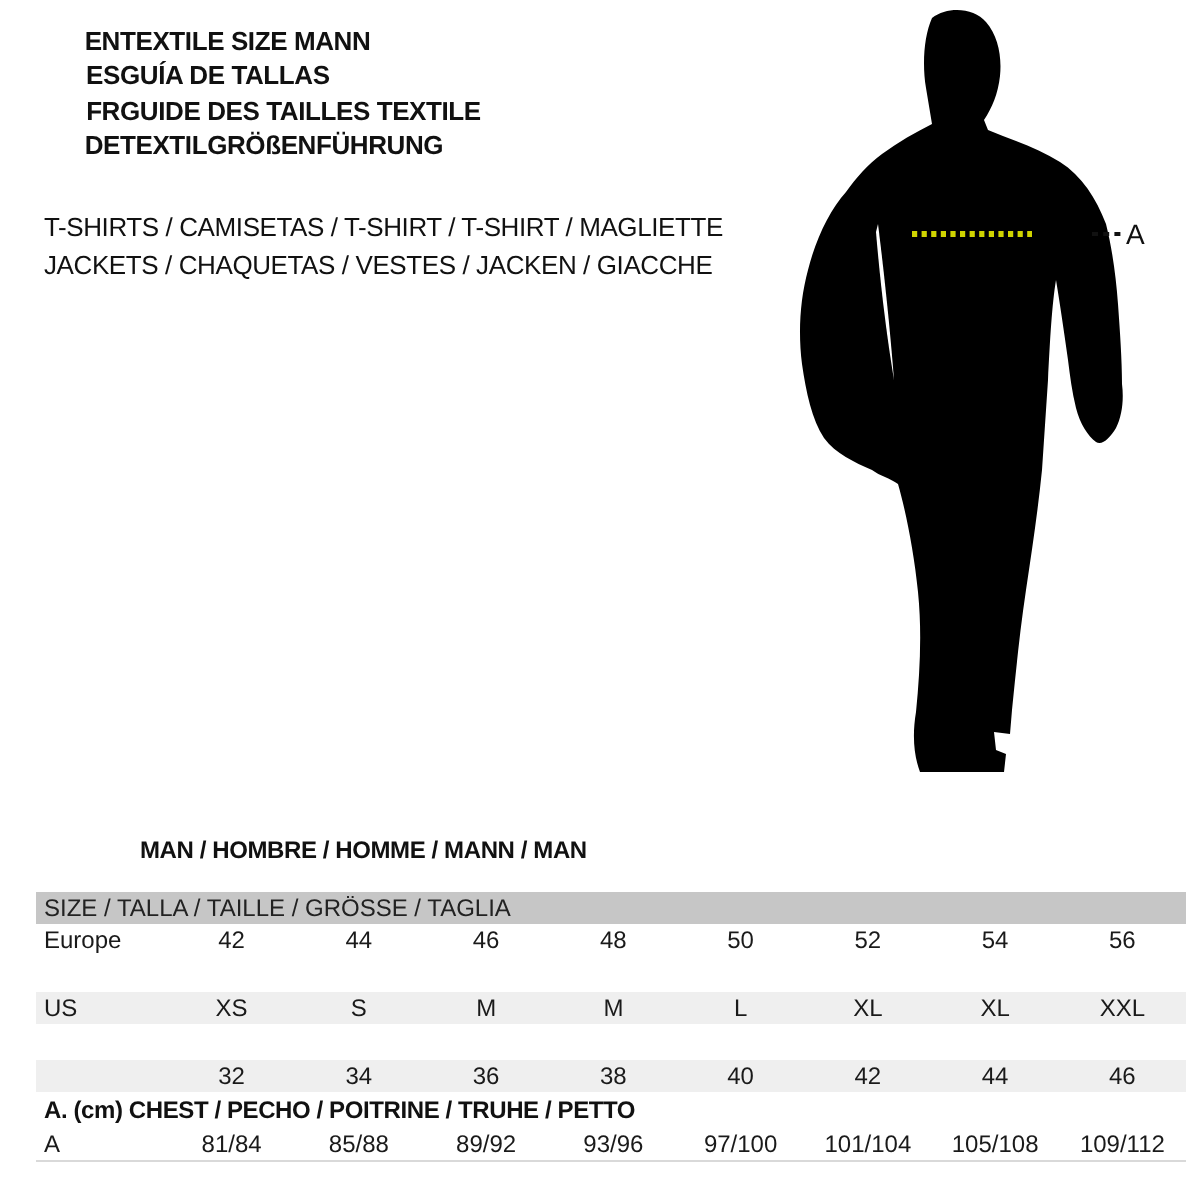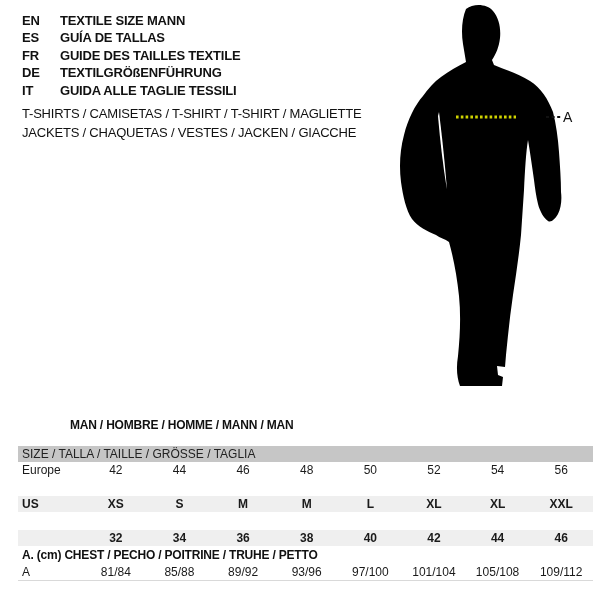--- a/index.html
+++ b/index.html
@@ -1,20 +1,20 @@
 <!DOCTYPE html>
 <html><head>
 <meta charset="utf-8">
 <style>
   html,body{margin:0;padding:0;background:#fff;}
   body{width:600px;height:600px;font-family:"Liberation Sans",sans-serif;color:#111;}
   .page{position:relative;width:600px;height:600px;overflow:hidden;background:#fff;}
 
   
-  .lang-list{position:absolute;left:22px;top:12px;font-weight:bold;font-size:13px;line-height:17.4px;letter-spacing:-0.2px;}
+  .lang-list{position:absolute;left:22px;top:12px;font-weight:bold;font-size:13px;line-height:17.4px;letter-spacing:-0.2px;text-align:right;}
   .lang-row{display:flex;}
   .lang-code{width:38px;}
 
   
   .products{position:absolute;left:22px;top:104px;font-weight:normal;font-size:13px;line-height:19px;letter-spacing:-0.2px;}
 
   
   .figure-svg{position:absolute;left:395px;top:0;width:185px;height:400px;}
   .figure-svg .body{fill:#000;}
   .figure-svg .sliver{fill:#fff;}
@@ -22,21 +22,21 @@
   .dash-black{stroke:#111;stroke-width:2;stroke-dasharray:3 2.6;}
   .measure-label{position:absolute;left:563px;top:109px;font-size:14px;font-weight:500;}
 
   
   .section-title{position:absolute;left:22px;top:418px;font-weight:bold;font-size:12px;letter-spacing:-0.2px;padding-left:48px;}
 
   
   .size-table{position:absolute;left:18px;top:446px;width:575px;font-size:12px;color:#1a1a1a;}
   .t-header{height:16px;line-height:16px;background:#c6c6c6;color:#222;padding-left:4px;margin-bottom:0;}
   .t-row{display:grid;grid-template-columns:66px repeat(8,1fr);height:16px;line-height:16px;margin-bottom:18px;}
-  .t-row.shaded{background:#efefef;font-weight:bold;}
+  .t-row.shaded{background:#efefef;}
   .t-row.last{border-bottom:1px solid #d9d9d9;}
   .t-label{padding-left:4px;text-align:left;}
   .t-cell{text-align:center;}
 
   
   .footnote{position:absolute;left:22px;top:548px;font-weight:bold;font-size:12px;letter-spacing:-0.2px;}
 </style>
 </head>
 <body>
 
@@ -51,24 +51,20 @@
       <span class="lang-code">ES</span>
       <span class="lang-name">GUÍA DE TALLAS</span>
     </div>
     <div class="lang-row">
       <span class="lang-code">FR</span>
       <span class="lang-name">GUIDE DES TAILLES TEXTILE</span>
     </div>
     <div class="lang-row">
       <span class="lang-code">DE</span>
       <span class="lang-name">TEXTILGRÖßENFÜHRUNG</span>
-    </div>
-    <div class="lang-row">
-      <span class="lang-code">IT</span>
-      <span class="lang-name">GUIDA ALLE TAGLIE TESSILI</span>
     </div>
   </div>
 
   <div class="products">
     <div>T-SHIRTS / CAMISETAS / T-SHIRT / T-SHIRT / MAGLIETTE</div>
     <div>JACKETS / CHAQUETAS / VESTES / JACKEN / GIACCHE</div>
   </div>
 
   <svg class="figure-svg" viewBox="395 0 185 400" xmlns="http://www.w3.org/2000/svg">
     <path class="body" d="

